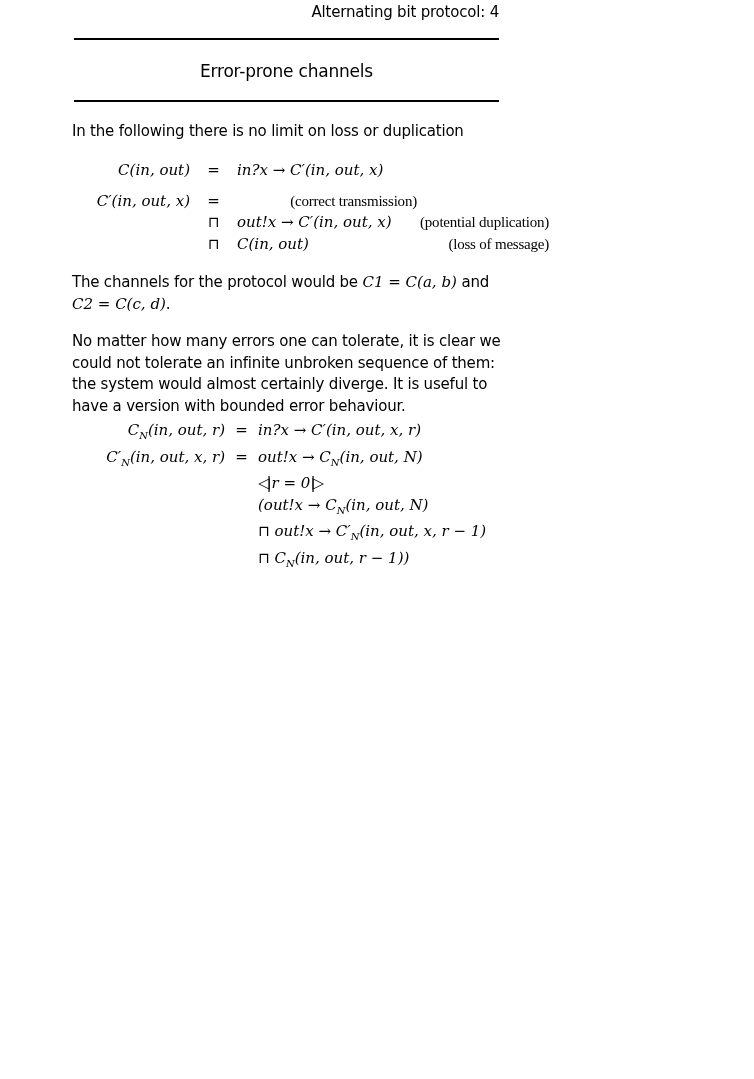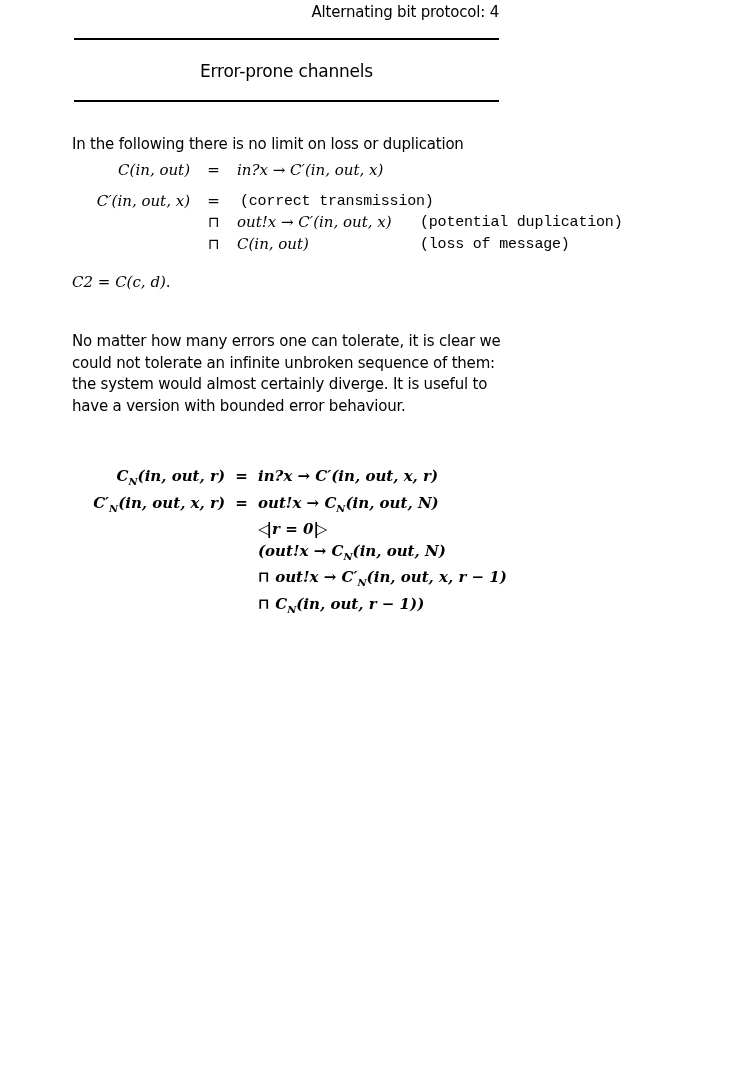--- a/index.html
+++ b/index.html
@@ -14,40 +14,40 @@
     text-align:right; font-size:15px; letter-spacing:-0.2px; white-space:nowrap;
   }
   .rule { position:absolute; left:74px; width:425px; height:1.5px; background:#000; }
   .rule-top { top:38px; }
   .rule-bottom { top:100px; }
   .title {
     position:absolute; top:61px; left:74px; width:425px;
     text-align:center; font-weight:normal; font-size:17px; letter-spacing:-0.2px; white-space:nowrap;
   }
   .body-text { font-size:15px; line-height:21.5px; letter-spacing:-0.2px; white-space:nowrap; }
-  .p1 { position:absolute; top:121px; left:72px;margin-top:13px; }
+  .p1 { position:absolute; top:121px; left:72px; }
   .p2 { position:absolute; top:272px; left:72px; }
   .p3 { position:absolute; top:331px; left:72px; }
   .mathblock { position:absolute; left:72px; }
   .block1 { top:160px; }
-  .block2 { top:466px;font-weight:bold; }
+  .block2 { top:420px; }
   .mrow { display:grid; line-height:21.5px; font-size:15px; }
   .block1 .mrow { grid-template-columns:118px 47px 180px auto; }
   .block2 .mrow { grid-template-columns:153px 33px auto; }
   .gap { margin-top:9px; }
   .gap2 { }
   .cell { white-space:nowrap; }
   .lhs { text-align:right; }
   .op { text-align:center; font-family:"DejaVu Sans","Liberation Sans",sans-serif; font-style:normal; }
   .m, .math {
     font-family:"DejaVu Serif","DejaVu Sans","Liberation Serif",serif;
     font-style:italic; letter-spacing:0;
   }
   .m sub, .math sub { font-size:10px; font-style:italic; }
-  .comment { padding-left:3px; font-family:Liberation Mono, monospace; font-style:normal; letter-spacing:-0.2px; }
+  .comment { padding-left:3px; font-family:Liberation Serif, serif; font-style:normal; letter-spacing:-0.2px;text-align:right; }
   .sym { font-style:normal; font-family:"DejaVu Sans","Liberation Sans",sans-serif; }
   .d { font-style:normal; font-family:"DejaVu Sans","Liberation Sans",sans-serif; letter-spacing:-3px; margin-right:3px; }
   .d:last-child { margin-right:0; }
 </style>
 </head>
 <body>
 
 <div class="page">
 
   <div class="header">Alternating bit protocol: 4</div>
@@ -78,20 +78,21 @@
     </div>
     <div class="mrow">
       <span class="cell lhs m"></span>
       <span class="cell op">⊓</span>
       <span class="cell m">C(in, out)</span>
       <span class="cell comment">(loss of message)</span>
     </div>
   </div>
 
   <div class="body-text p2">
+    <div><span>The channels for the protocol would be </span><span class="m">C1 = C(a, b)</span><span> and</span></div>
     <div><span class="m">C2 = C(c, d)</span><span>.</span></div>
   </div>
 
   <div class="body-text p3">
     <div>No matter how many errors one can tolerate, it is clear we</div>
     <div>could not tolerate an infinite unbroken sequence of them:</div>
     <div>the system would almost certainly diverge. It is useful to</div>
     <div>have a version with bounded error behaviour.</div>
   </div>
 

